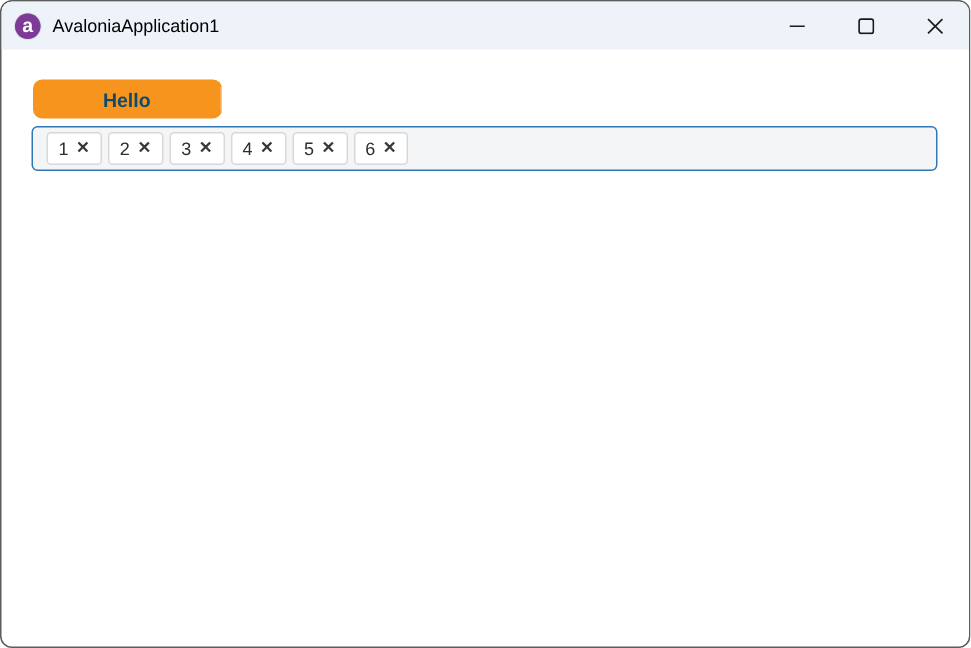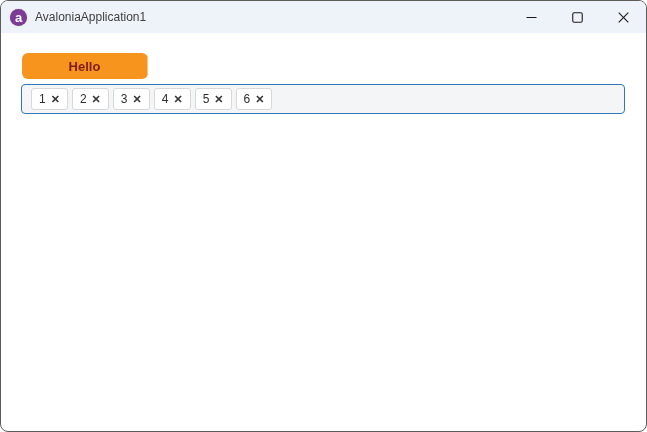--- a/index.html
+++ b/index.html
@@ -36,21 +36,21 @@
     align-items: center;
     justify-content: center;
     line-height: 1;
     box-shadow: 0 0 1px rgba(0,0,0,.4);
     flex: 0 0 auto;
   }
   .app-icon span { transform: translateY(-0.5px); }
   .window-title {
     margin-left: 8px;
     font-size: 12px;
-    color: #404040;
+    color: #000000;
     white-space: nowrap;
   }
   .caption-buttons {
     margin-left: auto;
     display: flex;
     height: 100%;
   }
   .caption-btn {
     width: 46px;
     height: 100%;
@@ -71,21 +71,21 @@
     border-radius: 6px;
     display: flex;
     align-items: stretch;
     overflow: hidden;
   }
   .split-seg {
     flex: 1 1 0;
     display: flex;
     align-items: center;
     justify-content: center;
-    color: #7f1d1d;
+    color: #0c4a6e;
     font-weight: bold;
     font-size: 13px;
     cursor: default;
   }
   .split-divider {
     width: 1px;
     margin: 5px 0;
     background: rgba(255,255,255,0.45);
   }
 

